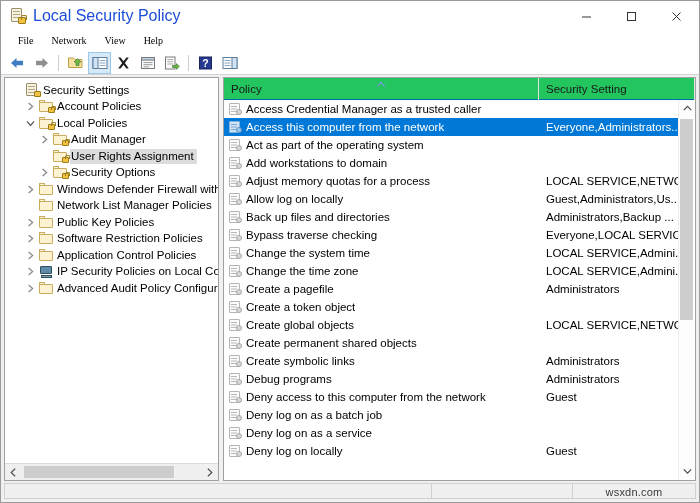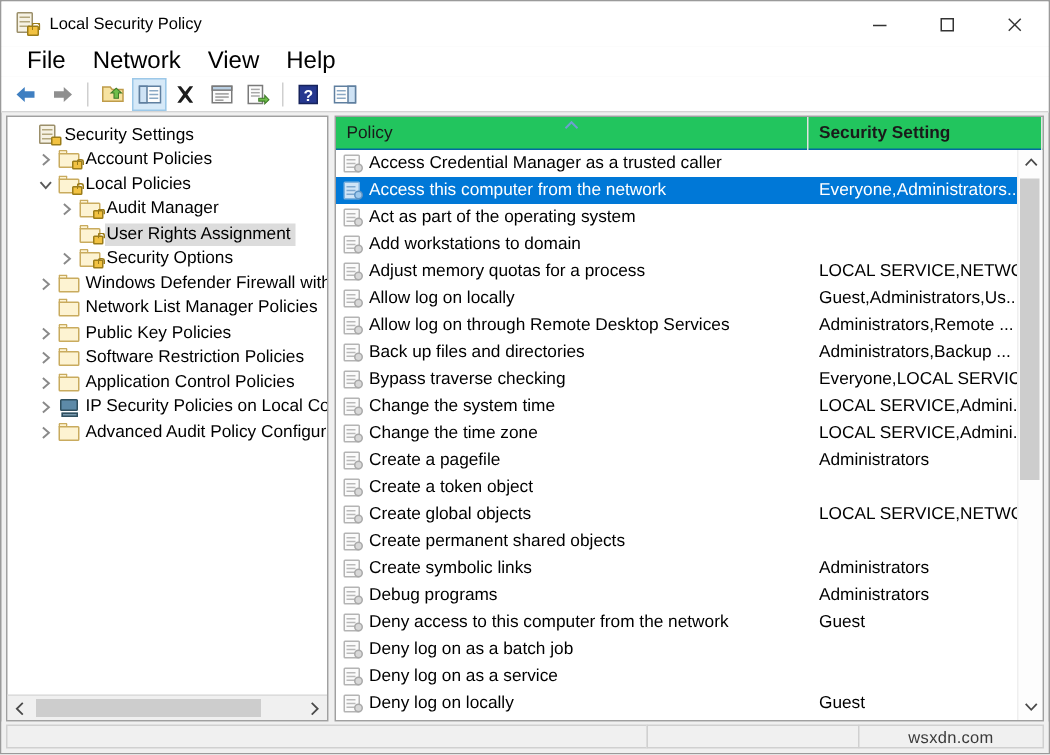--- a/index.html
+++ b/index.html
@@ -53,44 +53,45 @@
     border: 1px solid #9b7c18;
     border-radius: 1px;
   }
   .app-icon .lock::before {
     content: ""; position: absolute; left: 2px; top: -3px;
     width: 4px; height: 4px;
     border: 1px solid #9b7c18;
     border-bottom: none;
     border-radius: 2px 2px 0 0;
   }
-  .title-text { font-size: 11px; color: #000000; }
+  .title-text { font-size: 16px; color: #1d4ed8; }
 
   .wincontrols { position: absolute; right: 0; top: 0; height: 30px; display: flex; }
   .wc {
     width: 45px; height: 30px;
     display: flex; align-items: center; justify-content: center;
     color: #333;
   }
   .wc svg { display: block; }
 
   
   .menubar {
     height: 20px;
     background: #ffffff;
     display: flex;
     align-items: center;
     padding-left: 8px;
     flex: none;
   }
   .menu-item {
     padding: 2px 9px;
-    font-size: 16px;
+    font-size: 10px;
     color: #000;
     line-height: 14px;
+    font-family: Liberation Serif, serif;
   }
 
   
   .toolbar {
     height: 24px;
     background: #ffffff;
     border-bottom: 1px solid #d4d4d4;
     display: flex;
     align-items: center;
     padding-left: 5px;
@@ -232,21 +233,21 @@
   .lv-col {
     display: flex; align-items: center;
     padding-left: 7px;
     font-size: 11.5px;
     color: #1a1a1a;
     border-right: 1px solid #e2e2e2;
     position: relative;
     height: 22px;
   }
   .lv-col.c1 { width: 315px; }
-  .lv-col.c2 { flex: 1; font-weight: bold; }
+  .lv-col.c2 { flex: 1; }
   .sortcaret {
     position: absolute; left: 50%; top: 0px;
     transform: translateX(-50%);
     color: #5a8ac0;
   }
   .lv-body {
     flex: 1;
     display: flex;
     min-height: 0;
     overflow: hidden;
@@ -711,30 +712,20 @@
               <span class="pname">Allow log on locally</span>
               <span class="pset">Guest,Administrators,Us...</span>
             </div>
             <div class="lrow">
               <span class="picon">
                 <span class="pi">
                   <span class="pd"></span>
                   <span class="pm"></span>
                 </span>
               </span>
-              <span class="pname">Allow log on through Remote Desktop Services</span>
-              <span class="pset">Administrators,Remote ...</span>
-            </div>
-            <div class="lrow">
-              <span class="picon">
-                <span class="pi">
-                  <span class="pd"></span>
-                  <span class="pm"></span>
-                </span>
-              </span>
               <span class="pname">Back up files and directories</span>
               <span class="pset">Administrators,Backup ...</span>
             </div>
             <div class="lrow">
               <span class="picon">
                 <span class="pi">
                   <span class="pd"></span>
                   <span class="pm"></span>
                 </span>
               </span>

